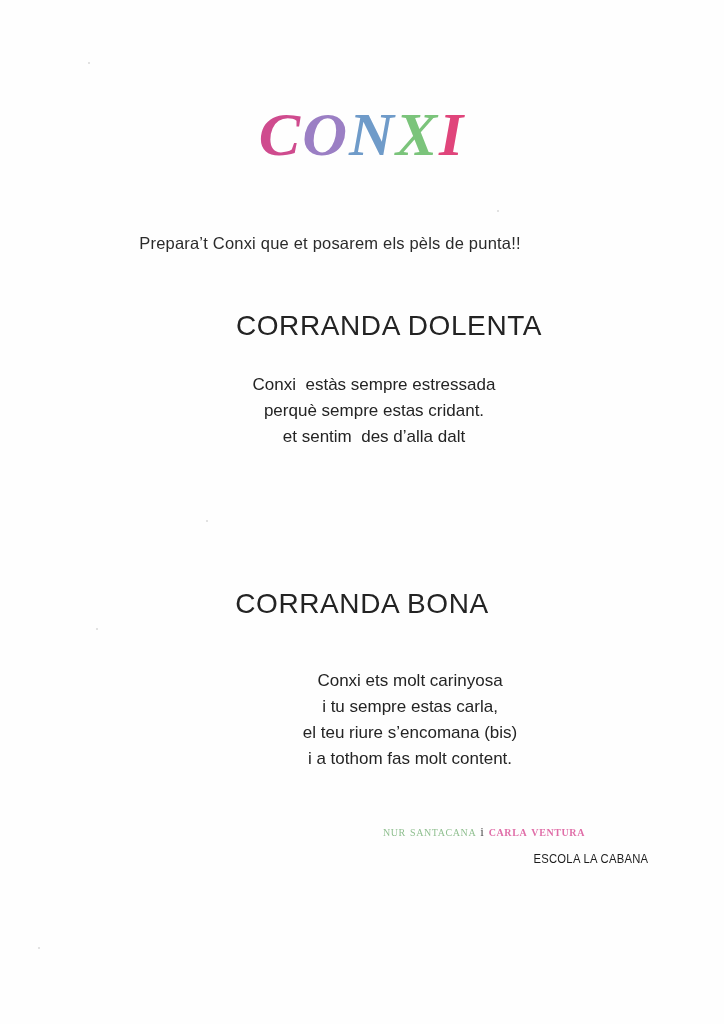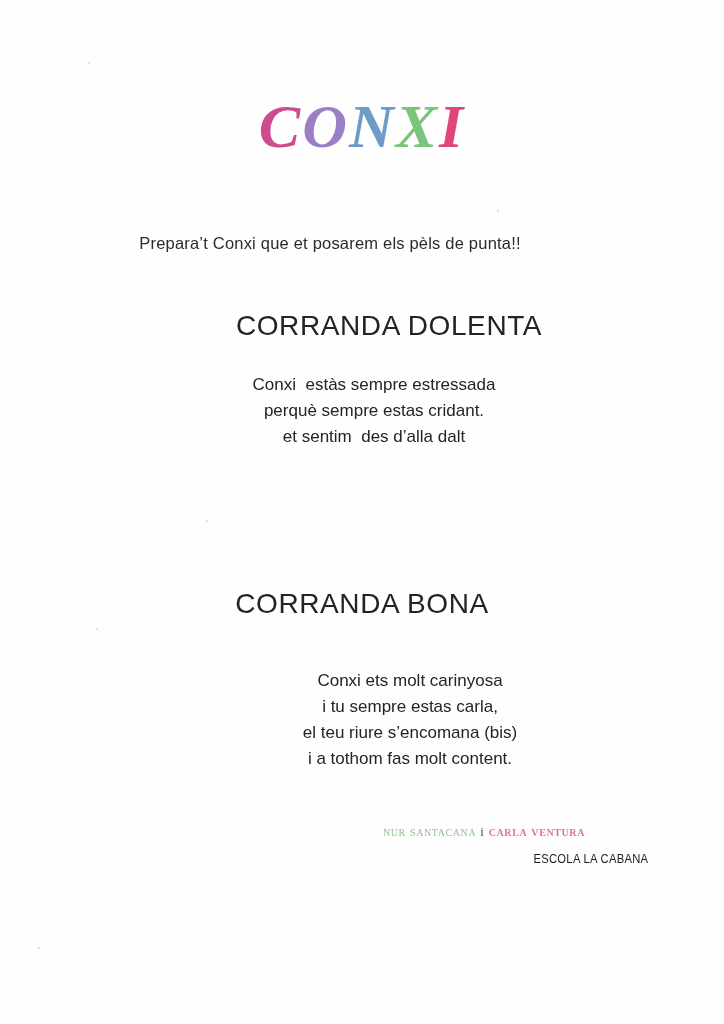--- a/index.html
+++ b/index.html
@@ -18,21 +18,21 @@
   .page {
     position: relative;
     width: 724px;
     height: 1024px;
     background: #fefefe;
   }
 
   
   .title {
     position: absolute;
-    top: 95px;
+    top: 103px;
     left: 0;
     width: 724px;
     text-align: center;
     font-family: "Liberation Serif", serif;
     font-style: italic;
     font-weight: bold;
     font-size: 62px;
     letter-spacing: 2px;
     line-height: 1;
     white-space: nowrap;

